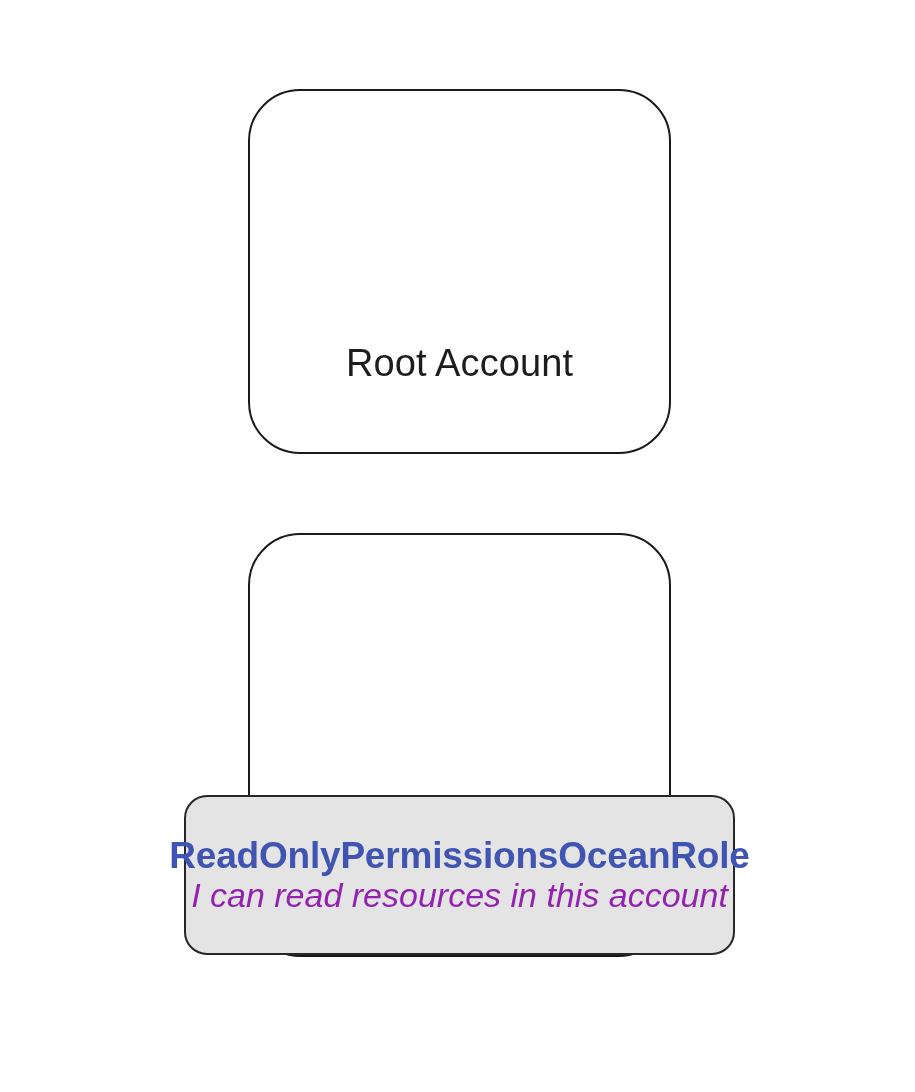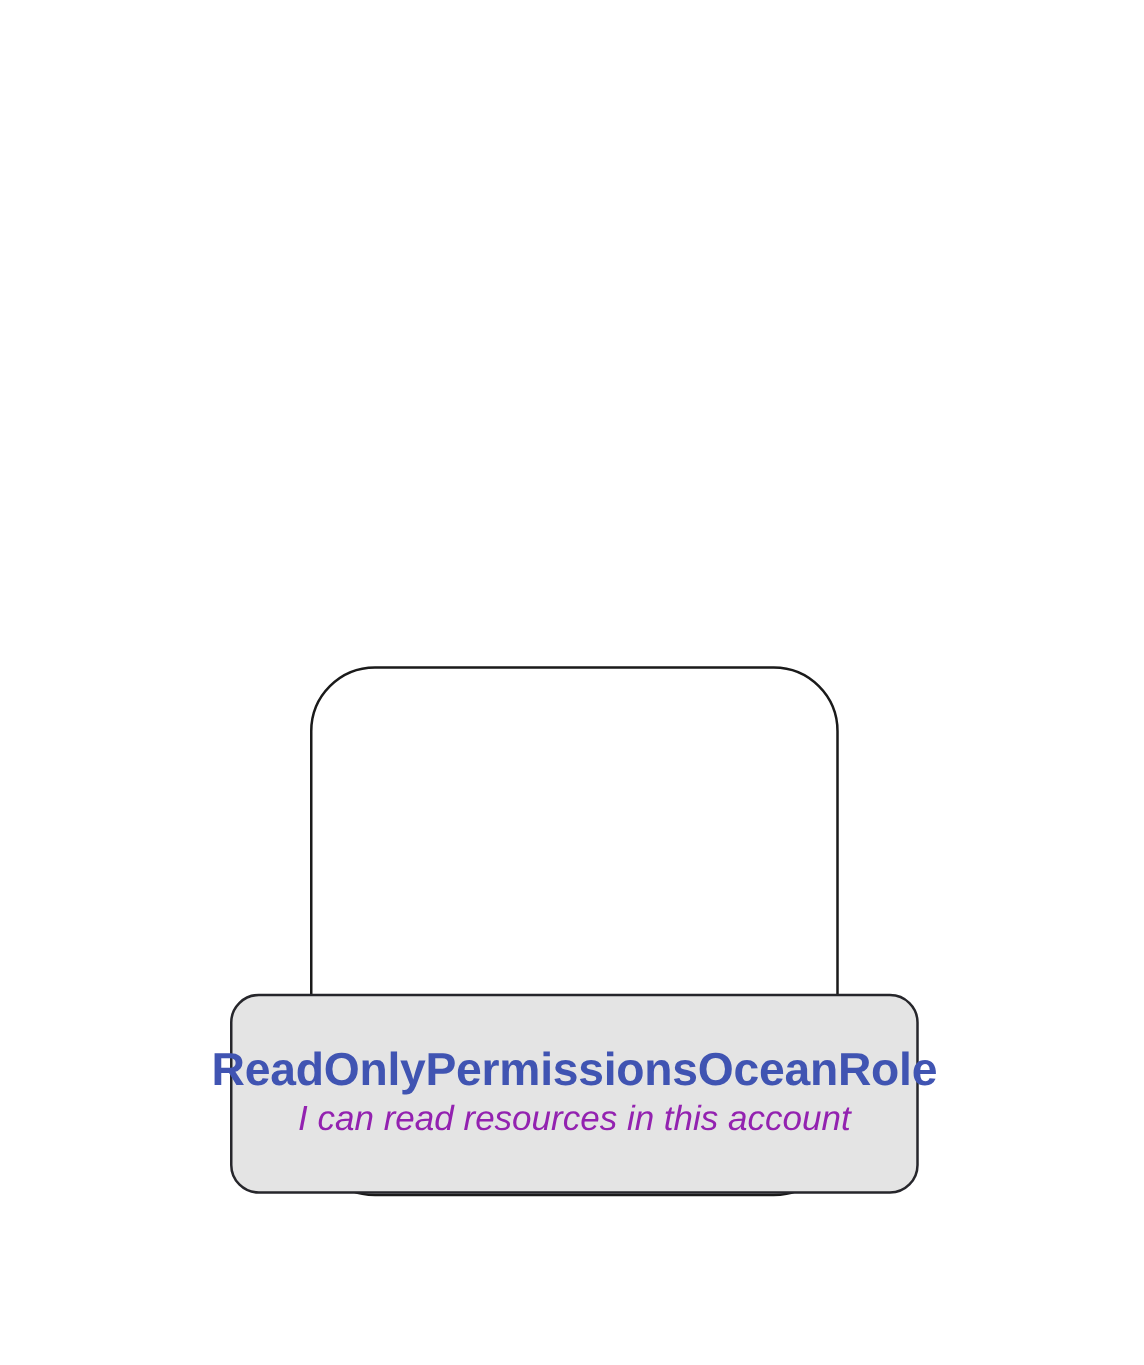--- a/index.html
+++ b/index.html
@@ -86,33 +86,36 @@
     font-weight: 700;
     line-height: 40px;
     text-align: center;
     letter-spacing: -0.2px;
     white-space: nowrap;
   }
 
   #role-card-subtitle {
     color: #9322b0;
     font-family: "Liberation Sans", sans-serif;
-    font-size: 28px;
+    font-size: 34px;
     font-style: italic;
     font-weight: 400;
     line-height: 38px;
     text-align: center;
     white-space: nowrap;
   }
 </style>
 </head>
 <body>
 
 <div id="diagram-canvas">
 
+  <div class="account-box" id="root-account-box">
+    <div class="account-label" id="root-account-label">Root Account</div>
+  </div>
 
   <div class="account-box" id="integration-account-box">
     
   </div>
 
   <div id="role-card">
     <div id="role-card-title">ReadOnlyPermissionsOceanRole</div>
     <div id="role-card-subtitle">I can read resources in this account</div>
   </div>
 

